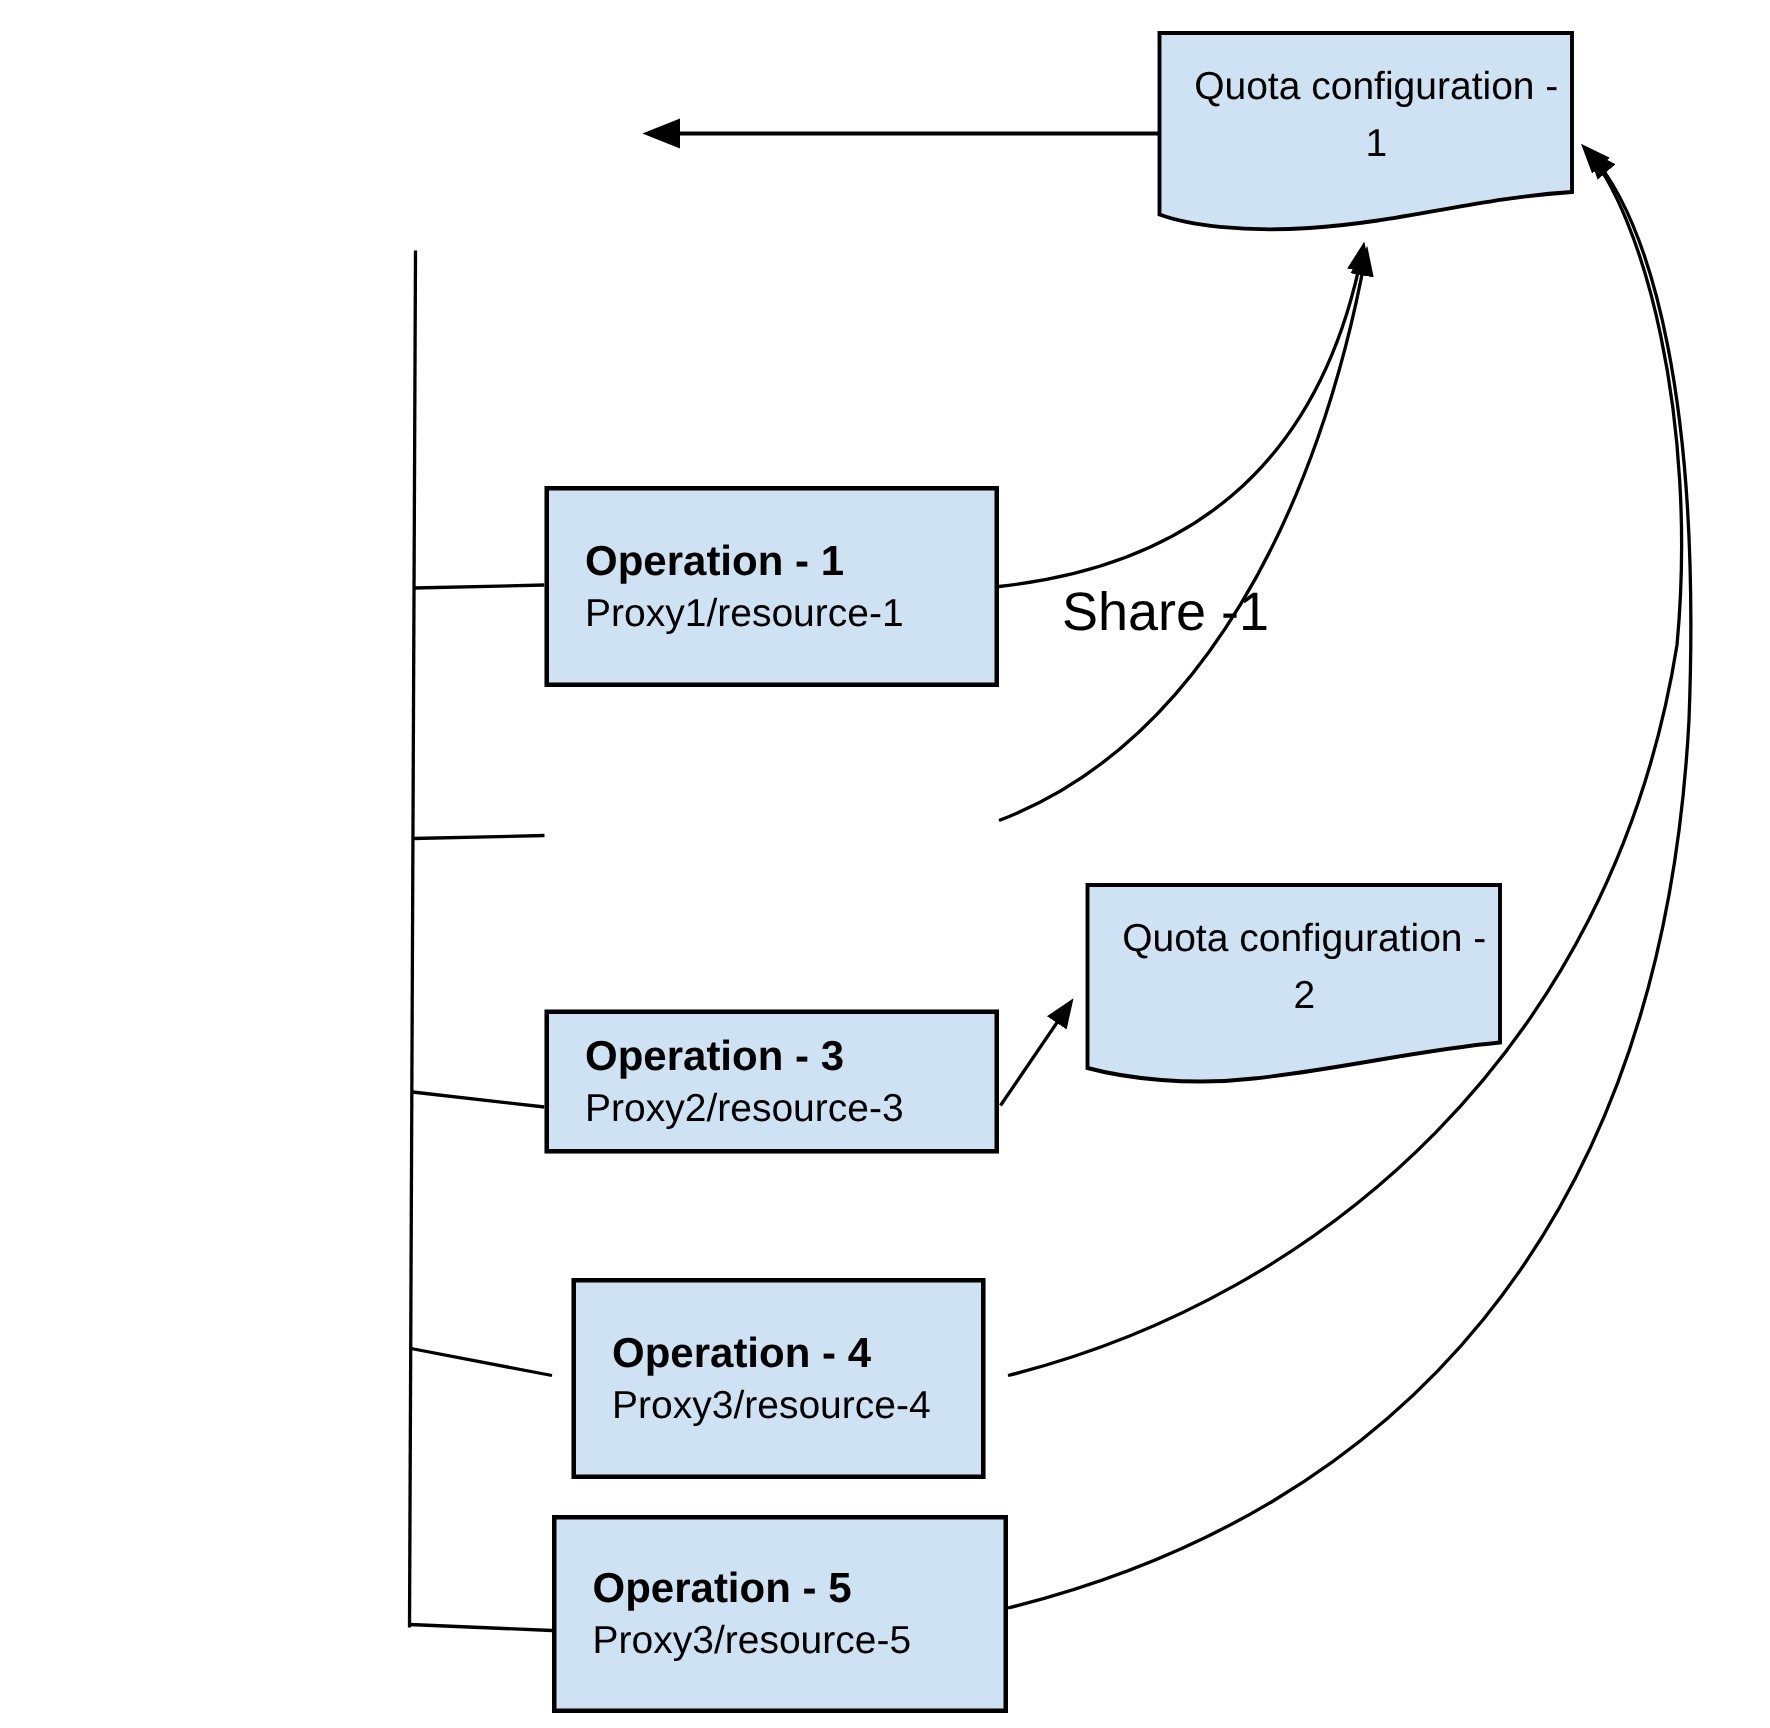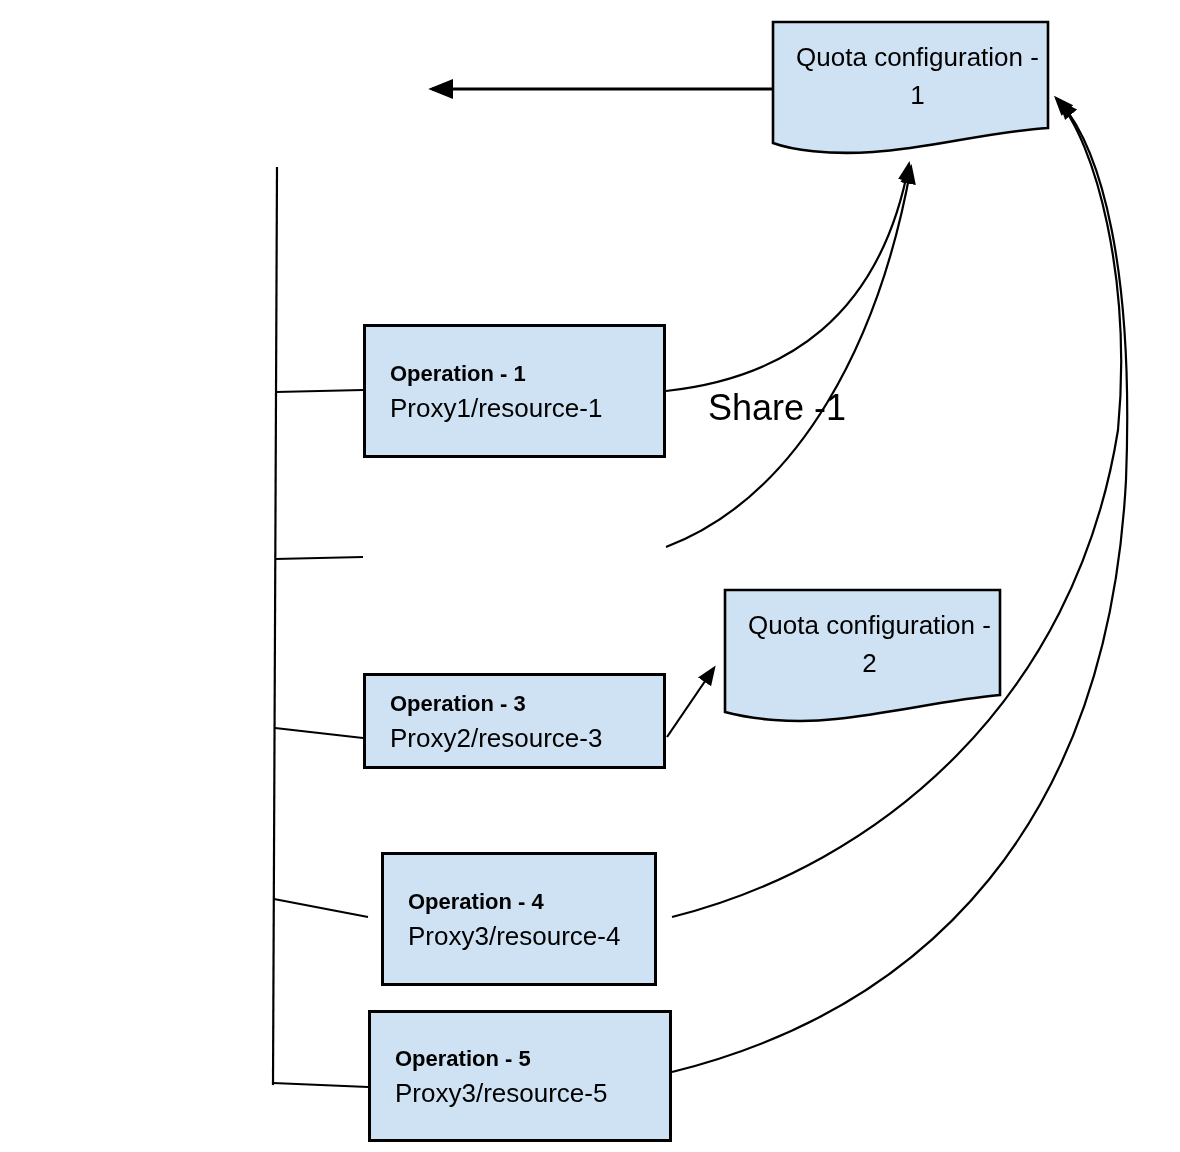--- a/index.html
+++ b/index.html
@@ -13,21 +13,21 @@
   }
   .layer{position:absolute;left:0;top:0;width:1180px;height:1152px;}
   .node{
     position:absolute;
     background:var(--shape-fill,#cfe2f3);
     border:3px solid var(--shape-stroke,#000);
     box-sizing:border-box;
     display:flex;flex-direction:column;justify-content:center;
     padding-left:24px;padding-right:8px;
   }
-  .node .title{font-weight:bold;font-size:22px;line-height:34px;white-space:nowrap;}
+  .node .title{font-weight:bold;font-size:28px;line-height:34px;white-space:nowrap;}
   .node .subtitle{font-size:26px;line-height:34px;white-space:nowrap;}
   .node.api .title{font-size:31px;line-height:42px;}
   .node.api .subtitle{font-size:25px;line-height:31px;}
   .doc-label{
     position:absolute;
     font-size:26px;line-height:38px;
     width:245px;
     text-align:center;
   }
   .share-label{

